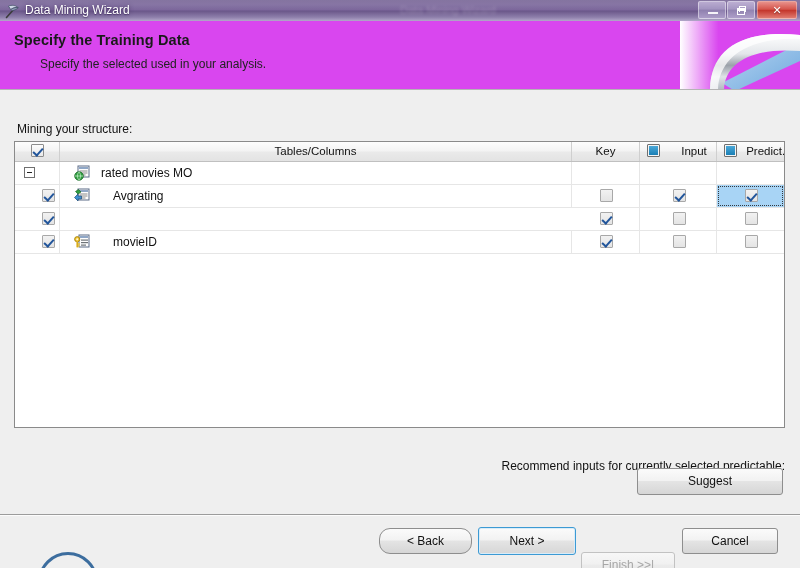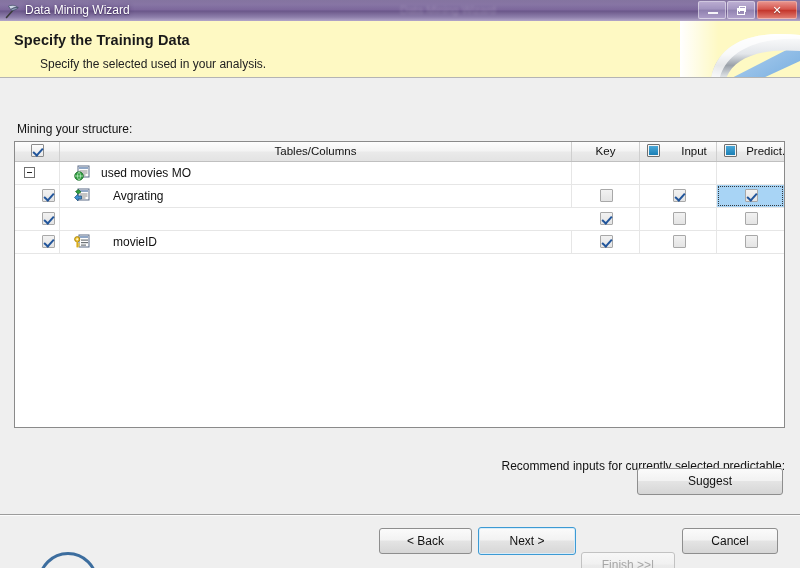--- a/index.html
+++ b/index.html
@@ -105,22 +105,22 @@
     position: absolute; box-sizing: border-box;
     border: 1px solid #ffffff;
   }
   .max-sq1 { left: 11px; top: 4px; width: 7px; height: 6px; border-bottom: none; }
   .max-sq2 { left: 9px; top: 6px; width: 8px; height: 7px; background: linear-gradient(180deg,#fff 0 2px,transparent 2px); }
 
   
   .banner {
     position: absolute;
     left: 0; top: 21px;
-    width: 800px; height: 57px;
-    background: #fef9c3;
+    width: 800px; height: 69px;
+    background: #d946ef;
     border-bottom: 1px solid #b4b4b4;
     box-sizing: border-box;
     overflow: hidden;
   }
   .banner-title {
     position: absolute;
     left: 14px; top: 11px;
     font-size: 14.5px;
     font-weight: bold;
     color: #1a1a1a;
@@ -292,21 +292,21 @@
   .footer-sep {
     position: absolute;
     left: 0; top: 514px; width: 800px; height: 1px;
     background: #9c9c9c;
   }
   .footer-sep2 {
     position: absolute;
     left: 0; top: 515px; width: 800px; height: 1px;
     background: #fcfcfc;
   }
-  .btn-back   { left: 379px; top: 528px; width: 93px; height: 26px; line-height: 24px; }
+  .btn-back   { left: 379px; top: 528px; width: 93px; height: 26px; line-height: 24px; border-radius: 11px; }
   .btn-next   { left: 478px; top: 527px; width: 98px; height: 28px; line-height: 26px; }
   .btn-finish { left: 581px; top: 528px; width: 94px; height: 26px; line-height: 24px; margin-top: 24px; }
   .btn-cancel { left: 682px; top: 528px; width: 96px; height: 26px; line-height: 24px; }
 
   .corner-arc {
     position: absolute;
     left: 38px; top: 552px;
     width: 54px; height: 54px;
     border: 3px solid #3c6d9e;
     border-radius: 50%;
@@ -410,21 +410,21 @@
         <div class="cell namecell" style="left:45px;width:512px;">
           <svg class="rowicon" style="left:14px;" viewBox="0 0 16 16">
             <rect x="4" y="1" width="11" height="11" fill="#fefefe" stroke="#5a6b86" stroke-width="1"></rect>
             <rect x="5" y="2" width="9" height="2" fill="#8fa7c7"></rect>
             <rect x="5.5" y="5.5" width="8" height="1" fill="#8a8a8a"></rect>
             <rect x="5.5" y="7.5" width="8" height="1" fill="#8a8a8a"></rect>
             <rect x="5.5" y="9.5" width="6" height="1" fill="#8a8a8a"></rect>
             <circle cx="5" cy="11" r="4.3" fill="#2f9e3f" stroke="#1d6b2a" stroke-width=".8"></circle>
             <path d="M1 11 H9 M5 6.8 C3 9 3 13 5 15.2 M5 6.8 C7 9 7 13 5 15.2" stroke="#bfe8c4" stroke-width=".8" fill="none"></path>
           </svg>
-          <span class="rowlabel" style="left:41px;">used movies MO</span>
+          <span class="rowlabel" style="left:41px;">rated movies MO</span>
         </div>
         <div class="cell" style="left:557px;width:68px;"></div>
         <div class="cell" style="left:625px;width:77px;"></div>
         <div class="cell" style="left:702px;width:67px;border-right:none;"></div>
       </div>
 
       <div class="grow">
         <div class="cell" style="left:0px;width:45px;">
           <span class="cbx checked dim" style="position:absolute;left:27px;top:4px;"></span>
         </div>

